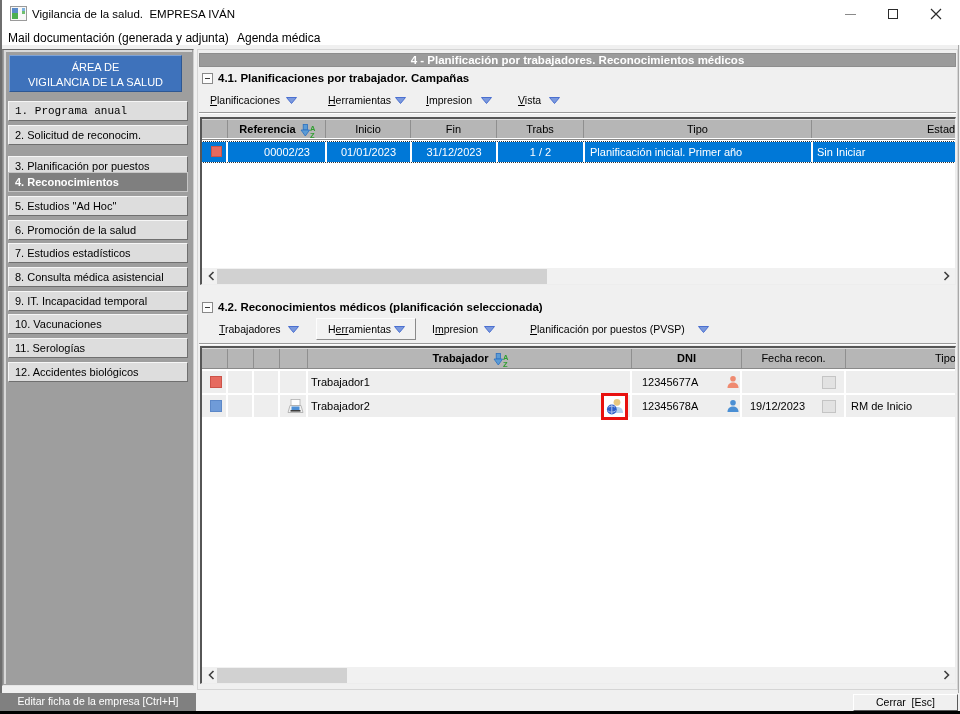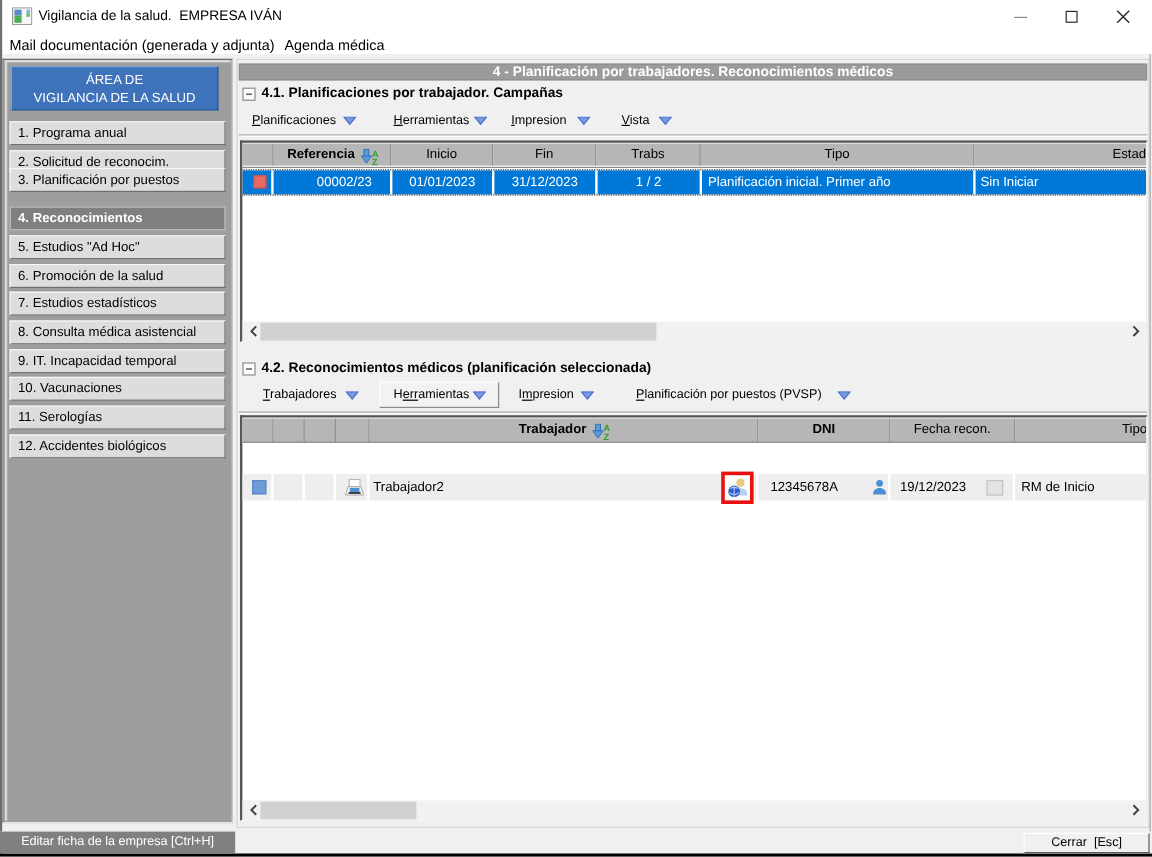--- a/index.html
+++ b/index.html
@@ -61,23 +61,23 @@
 
 <div class="abs" style="left:2px;top:49px;width:192px;height:637px;background:#9e9e9e;
   border-top:1px solid #6a6a6a;border-left:1px solid #8a8a8a;border-right:1px solid #cfcfcf;border-bottom:1px solid #e6e6e6;"></div>
 <div class="abs" style="left:4px;top:50px;width:188px;height:2px;background:#d9d9d9;"></div>
 <div class="abs" style="left:4px;top:50px;width:2px;height:634px;background:#d9d9d9;"></div>
 
 <div class="abs" style="left:9px;top:55px;width:173px;height:37px;background:#3e72bb;
   border-top:1px solid #7fa3d6;border-left:1px solid #7fa3d6;border-bottom:1px solid #2e5792;border-right:1px solid #2e5792;
   color:#fff;font-size:11px;text-align:center;line-height:15px;padding-top:4px;">ÁREA DE<br>VIGILANCIA DE LA SALUD</div>
 
-<div class="sbtn" style="top:101px;">1. Programa anual</div>
+<div class="sbtn" style="top:101px;font-family:Liberation Mono, monospace;">1. Programa anual</div>
 <div class="sbtn" style="top:125px;">2. Solicitud de reconocim.</div>
-<div class="sbtn" style="top:140px;">3. Planificación por puestos</div>
+<div class="sbtn" style="top:156px;">3. Planificación por puestos</div>
 <div class="sbtn sel" style="top:172px;">4. Reconocimientos</div>
 <div class="sbtn" style="top:196px;">5. Estudios "Ad Hoc"</div>
 <div class="sbtn" style="top:220px;">6. Promoción de la salud</div>
 <div class="sbtn" style="top:243px;">7. Estudios estadísticos</div>
 <div class="sbtn" style="top:267px;">8. Consulta médica asistencial</div>
 <div class="sbtn" style="top:291px;">9. IT. Incapacidad temporal</div>
 <div class="sbtn" style="top:314px;">10. Vacunaciones</div>
 <div class="sbtn" style="top:338px;">11. Serologías</div>
 <div class="sbtn" style="top:362px;">12. Accidentes biológicos</div>
 
@@ -199,20 +199,37 @@
         <text x="10" y="13.5" font-size="7.5" font-weight="bold" fill="#2f9e2f" font-family="Liberation Sans">Z</text>
       </svg>
     </div>
     <div class="hc b" style="left:430px;width:110px;">DNI</div>
     <div class="hc" style="left:540px;width:104px;">Fecha recon.</div>
     <div class="hc" style="left:644px;width:109px;border-right:none;">
         <span style="position:absolute;left:89px;">Tipo</span>
       </div>
   </div>
 
+  <div class="abs" style="left:0;top:23px;width:753px;height:22px;background:#eeeeee;">
+    <div class="abs" style="left:8px;top:5px;width:12px;height:12px;background:#e66a5f;border:1px solid #cc5349;"></div>
+    <div class="vsep" style="left:24px;"></div>
+      <div class="vsep" style="left:50px;"></div>
+      <div class="vsep" style="left:76px;"></div>
+      <div class="vsep" style="left:104px;"></div>
+      <div class="vsep" style="left:428px;"></div>
+      <div class="vsep" style="left:538px;"></div>
+      <div class="vsep" style="left:642px;"></div>
+    <div class="abs t" style="left:109px;line-height:22px;">Trabajador1</div>
+    <div class="abs t" style="left:440px;line-height:22px;">12345677A</div>
+    <svg class="abs" style="left:524px;top:4px;" width="14" height="14" viewBox="0 0 14 14">
+      <circle cx="7" cy="3.8" r="2.8" fill="#ef8a70"></circle>
+      <path d="M1.5,13 C1.5,9.3 4.3,7.6 7,7.6 C9.7,7.6 12.5,9.3 12.5,13 Z" fill="#ef8a70"></path>
+    </svg>
+    <div class="abs" style="left:620px;top:5px;width:14px;height:13px;background:#e2e2e2;border:1px solid #c4c4c4;"></div>
+  </div>
 
   <div class="abs" style="left:0;top:47px;width:753px;height:22px;background:#eeeeee;">
     <div class="abs" style="left:8px;top:5px;width:12px;height:12px;background:#6f9bd8;border:1px solid #5c88c8;"></div>
     <div class="vsep" style="left:24px;"></div>
       <div class="vsep" style="left:50px;"></div>
       <div class="vsep" style="left:76px;"></div>
       <div class="vsep" style="left:104px;"></div>
       <div class="vsep" style="left:428px;"></div>
       <div class="vsep" style="left:538px;"></div>
       <div class="vsep" style="left:642px;"></div>

